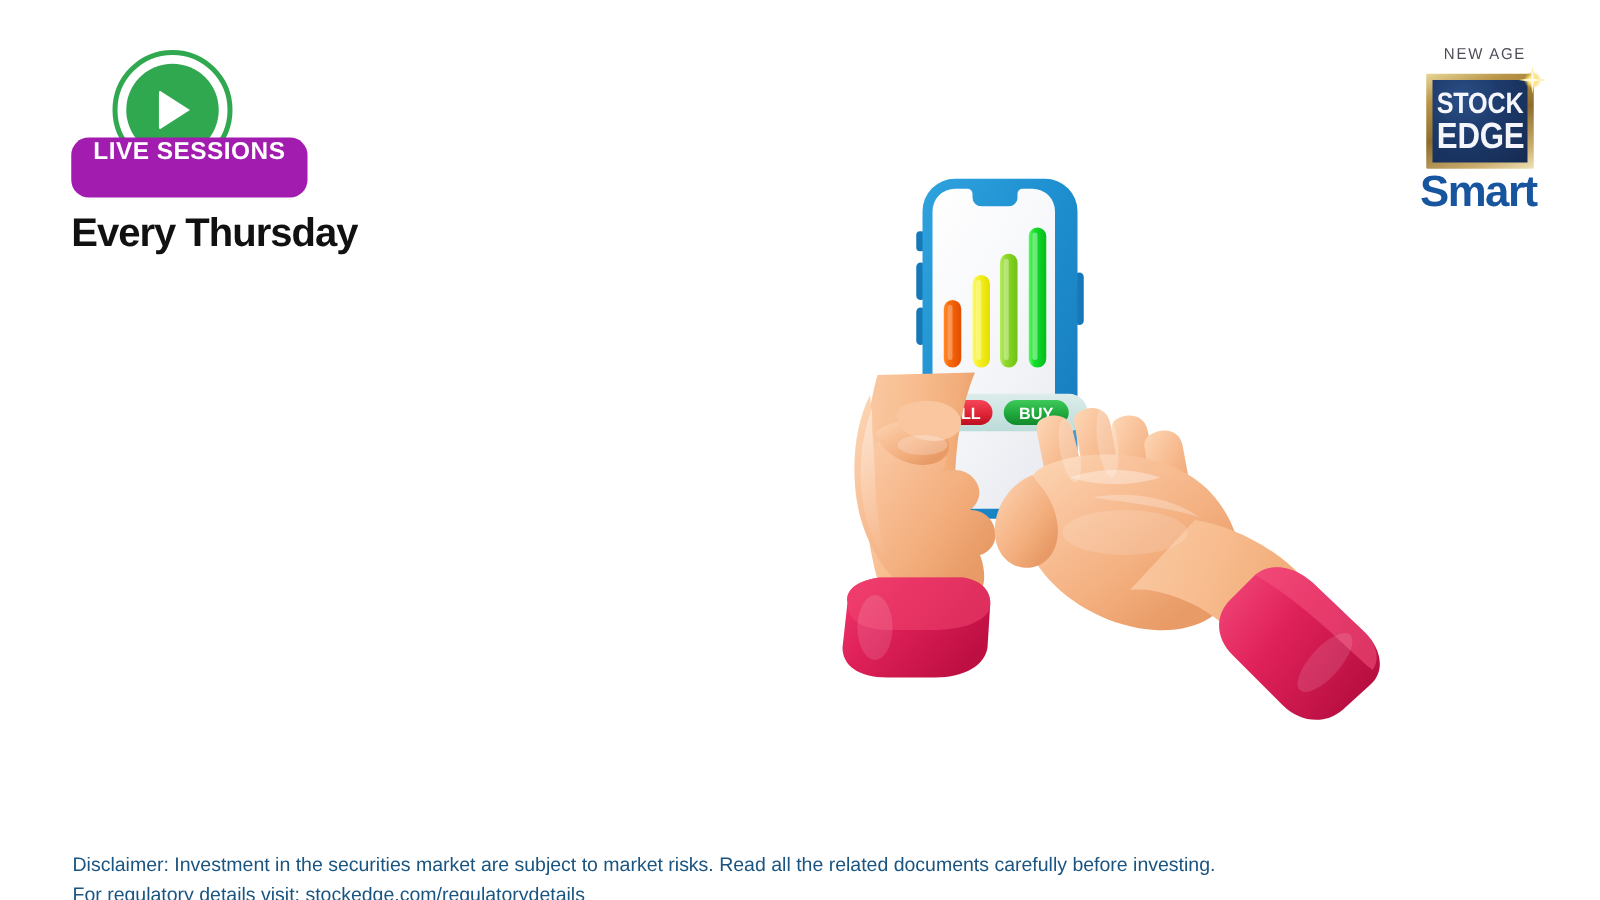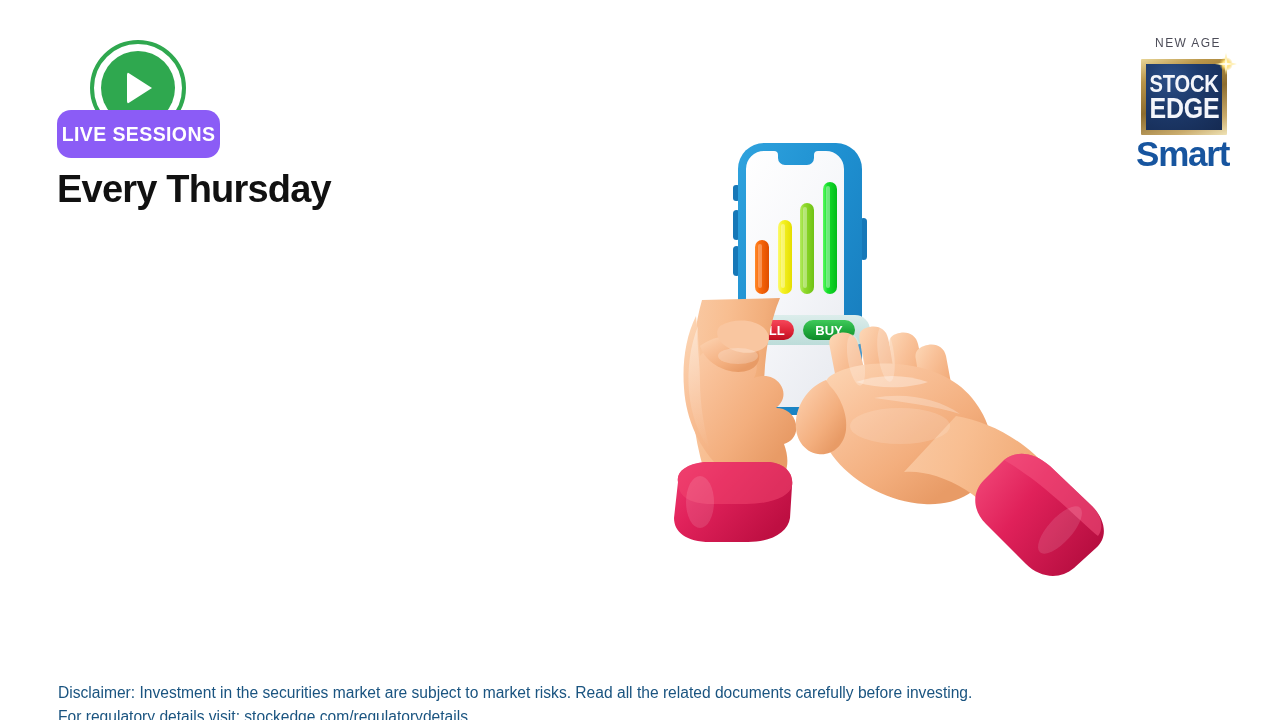--- a/index.html
+++ b/index.html
@@ -64,44 +64,43 @@
     border-left: 25px solid #ffffff;
     border-top: 16px solid transparent;
     border-bottom: 16px solid transparent;
     border-radius: 3px;
   }
 
   .live-pill {
     position: absolute;
     left: 0px;
     top: 70px;
-    width: 163px;
+    width: 189px;
     height: 48px;
     border-radius: 14px;
-    background: #8b5cf6;
+    background: #a21caf;
     display: flex;
-    align-items: center;
     justify-content: center;
   }
 
   .live-pill-text {
     color: #ffffff;
     font-size: 19.5px;
     font-weight: bold;
     letter-spacing: 0.4px;
     font-family: "Liberation Sans", sans-serif;
     white-space: nowrap;
   }
 
   
   .every-thursday {
     position: absolute;
     left: 57px;
     top: 168px;
-    font-size: 38px;
+    font-size: 32px;
     font-weight: bold;
     color: #111111;
     letter-spacing: -0.8px;
     font-family: "Liberation Sans", sans-serif;
     white-space: nowrap;
   }
 
   
   .headline {
     position: absolute;

